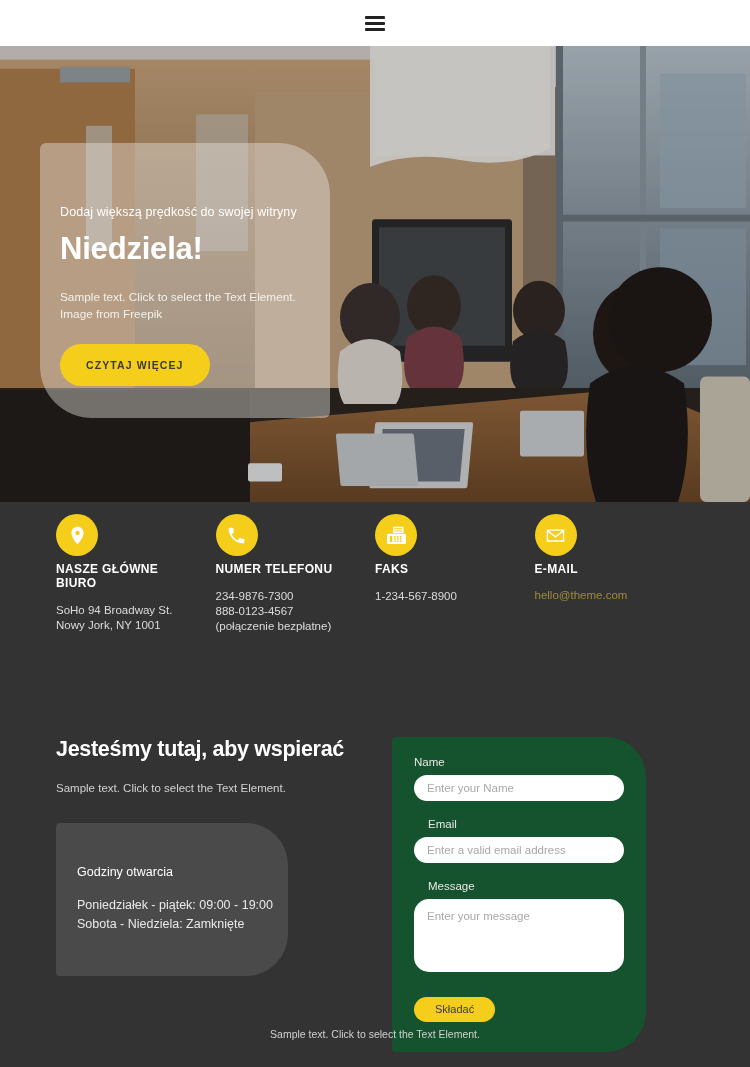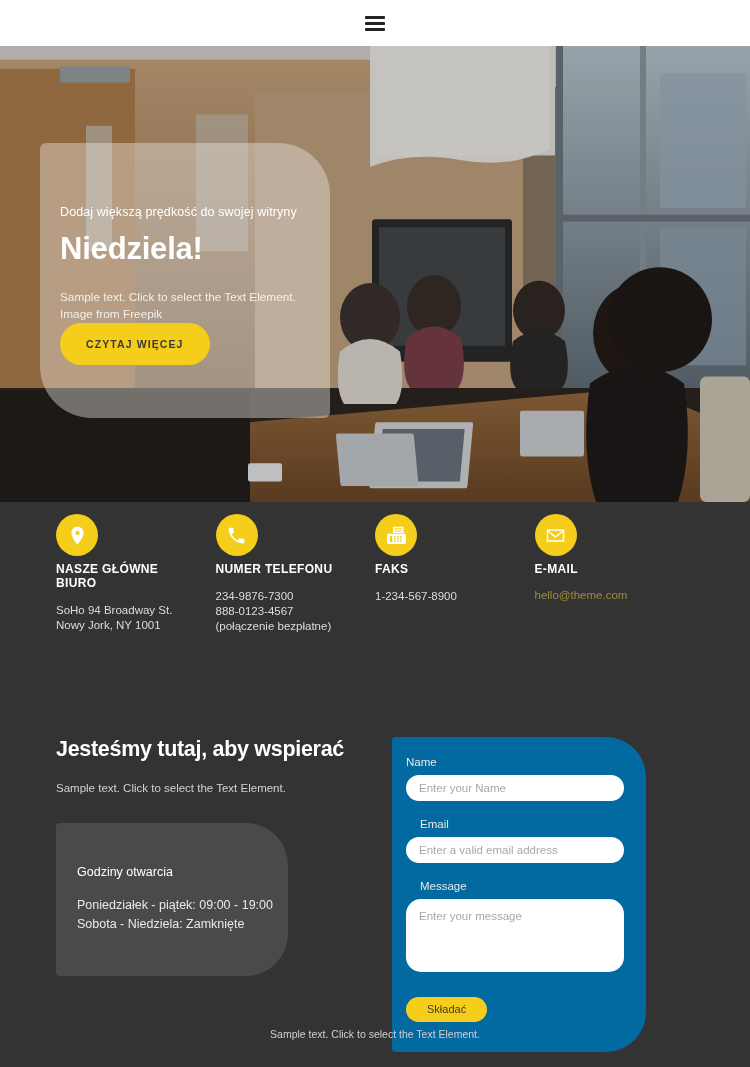--- a/index.html
+++ b/index.html
@@ -29,21 +29,21 @@
     position: absolute; left: 40px; top: 97px;
     width: 290px; height: 275px;
     background: rgba(236,232,226,0.42);
     border-radius: 6px 52px 6px 52px;
     padding: 62px 26px 0 20px;
   }
   .hero-kicker { font-size: 12.5px; color: #ffffff; letter-spacing: .1px; }
   .hero-title { font-size: 31px; font-weight: 700; color: #ffffff; margin-top: 12px; letter-spacing: -.2px; }
   .hero-desc { font-size: 11.8px; color: #f2f1ee; line-height: 1.42; margin-top: 22px; }
   .btn-hero {
-    display: inline-flex; align-items: center; justify-content: center;
+    margin-top: 21px; display: inline-flex; align-items: center; justify-content: center;
     height: 42px; padding: 0 26px; border: none; cursor: pointer;
     background: #F5CE1C; color: #3a3a3a; border-radius: 21px;
     font-size: 10.5px; font-weight: 700; letter-spacing: 1.1px;
     font-family: "Liberation Sans", sans-serif;
   }
 
   
   .contact-strip { display: flex; padding: 12px 56px 0 56px; }
   .contact-col { width: 25%; padding-right: 26px; }
   .ci-badge {
@@ -64,23 +64,23 @@
   .hours-card {
     margin-top: 27px; width: 232px; height: 153px;
     background: #4a4a4a; border-radius: 4px 42px 42px 4px;
     padding: 42px 0 0 21px;
   }
   .hours-title { font-size: 12.5px; color: #fff; }
   .hours-row { font-size: 12.5px; color: #eaeaea; line-height: 1.5; }
   .hours-row.first { margin-top: 17px; }
 
   .form-card {
-    width: 254px; background: #0369a1;
+    width: 254px; background: #14532d;
     border-radius: 4px 40px 40px 4px;
-    padding: 19px 22px 30px 14px; align-self: flex-start;
+    padding: 19px 22px 30px 22px; align-self: flex-start;
   }
   .field-label { font-size: 11.5px; color: #e8e8e8; margin-bottom: 7px; }
   .field-label.sp { margin-top: 17px; margin-left: 14px; }
   .inp, .txta {
     width: 100%; border: none; outline: none; background: #fff;
     color: #333; font-size: 11.5px; font-family: "Liberation Sans", sans-serif;
   }
   .inp { height: 26px; border-radius: 13px; padding: 0 13px; }
   .txta { height: 73px; border-radius: 15px; padding: 9px 13px; resize: none; line-height: 1.4; }
   .inp::placeholder, .txta::placeholder { color: #a8a8a8; }

